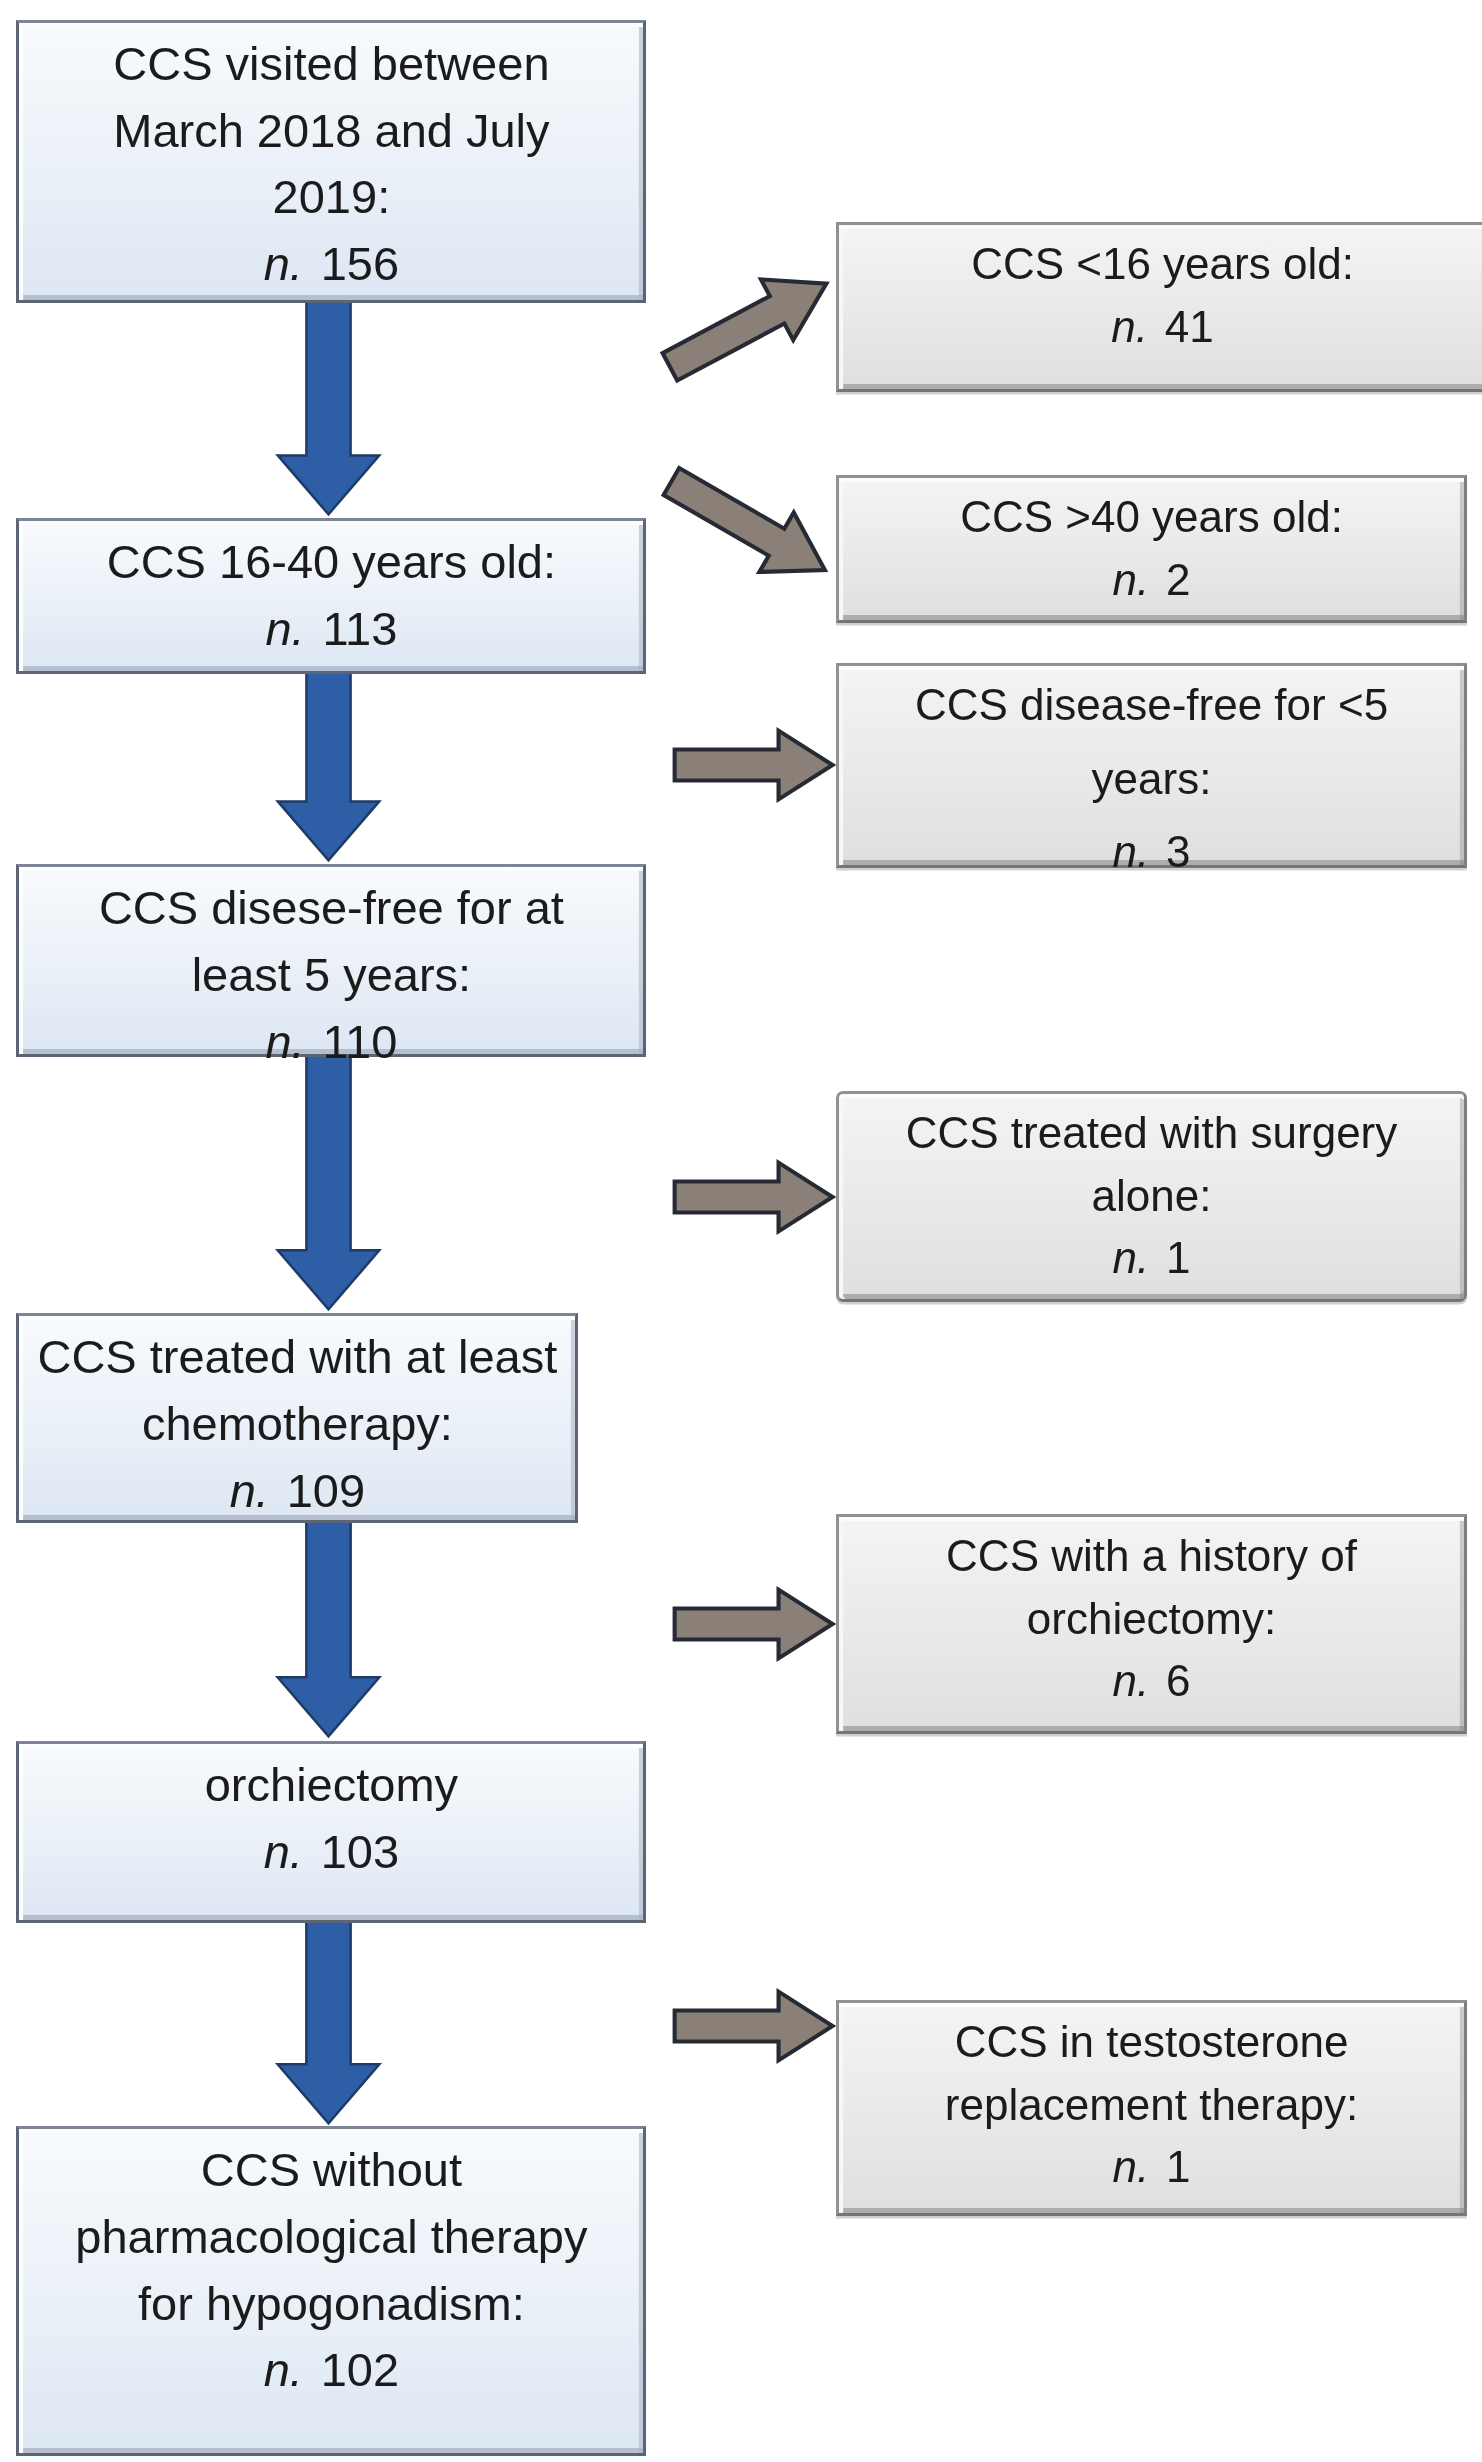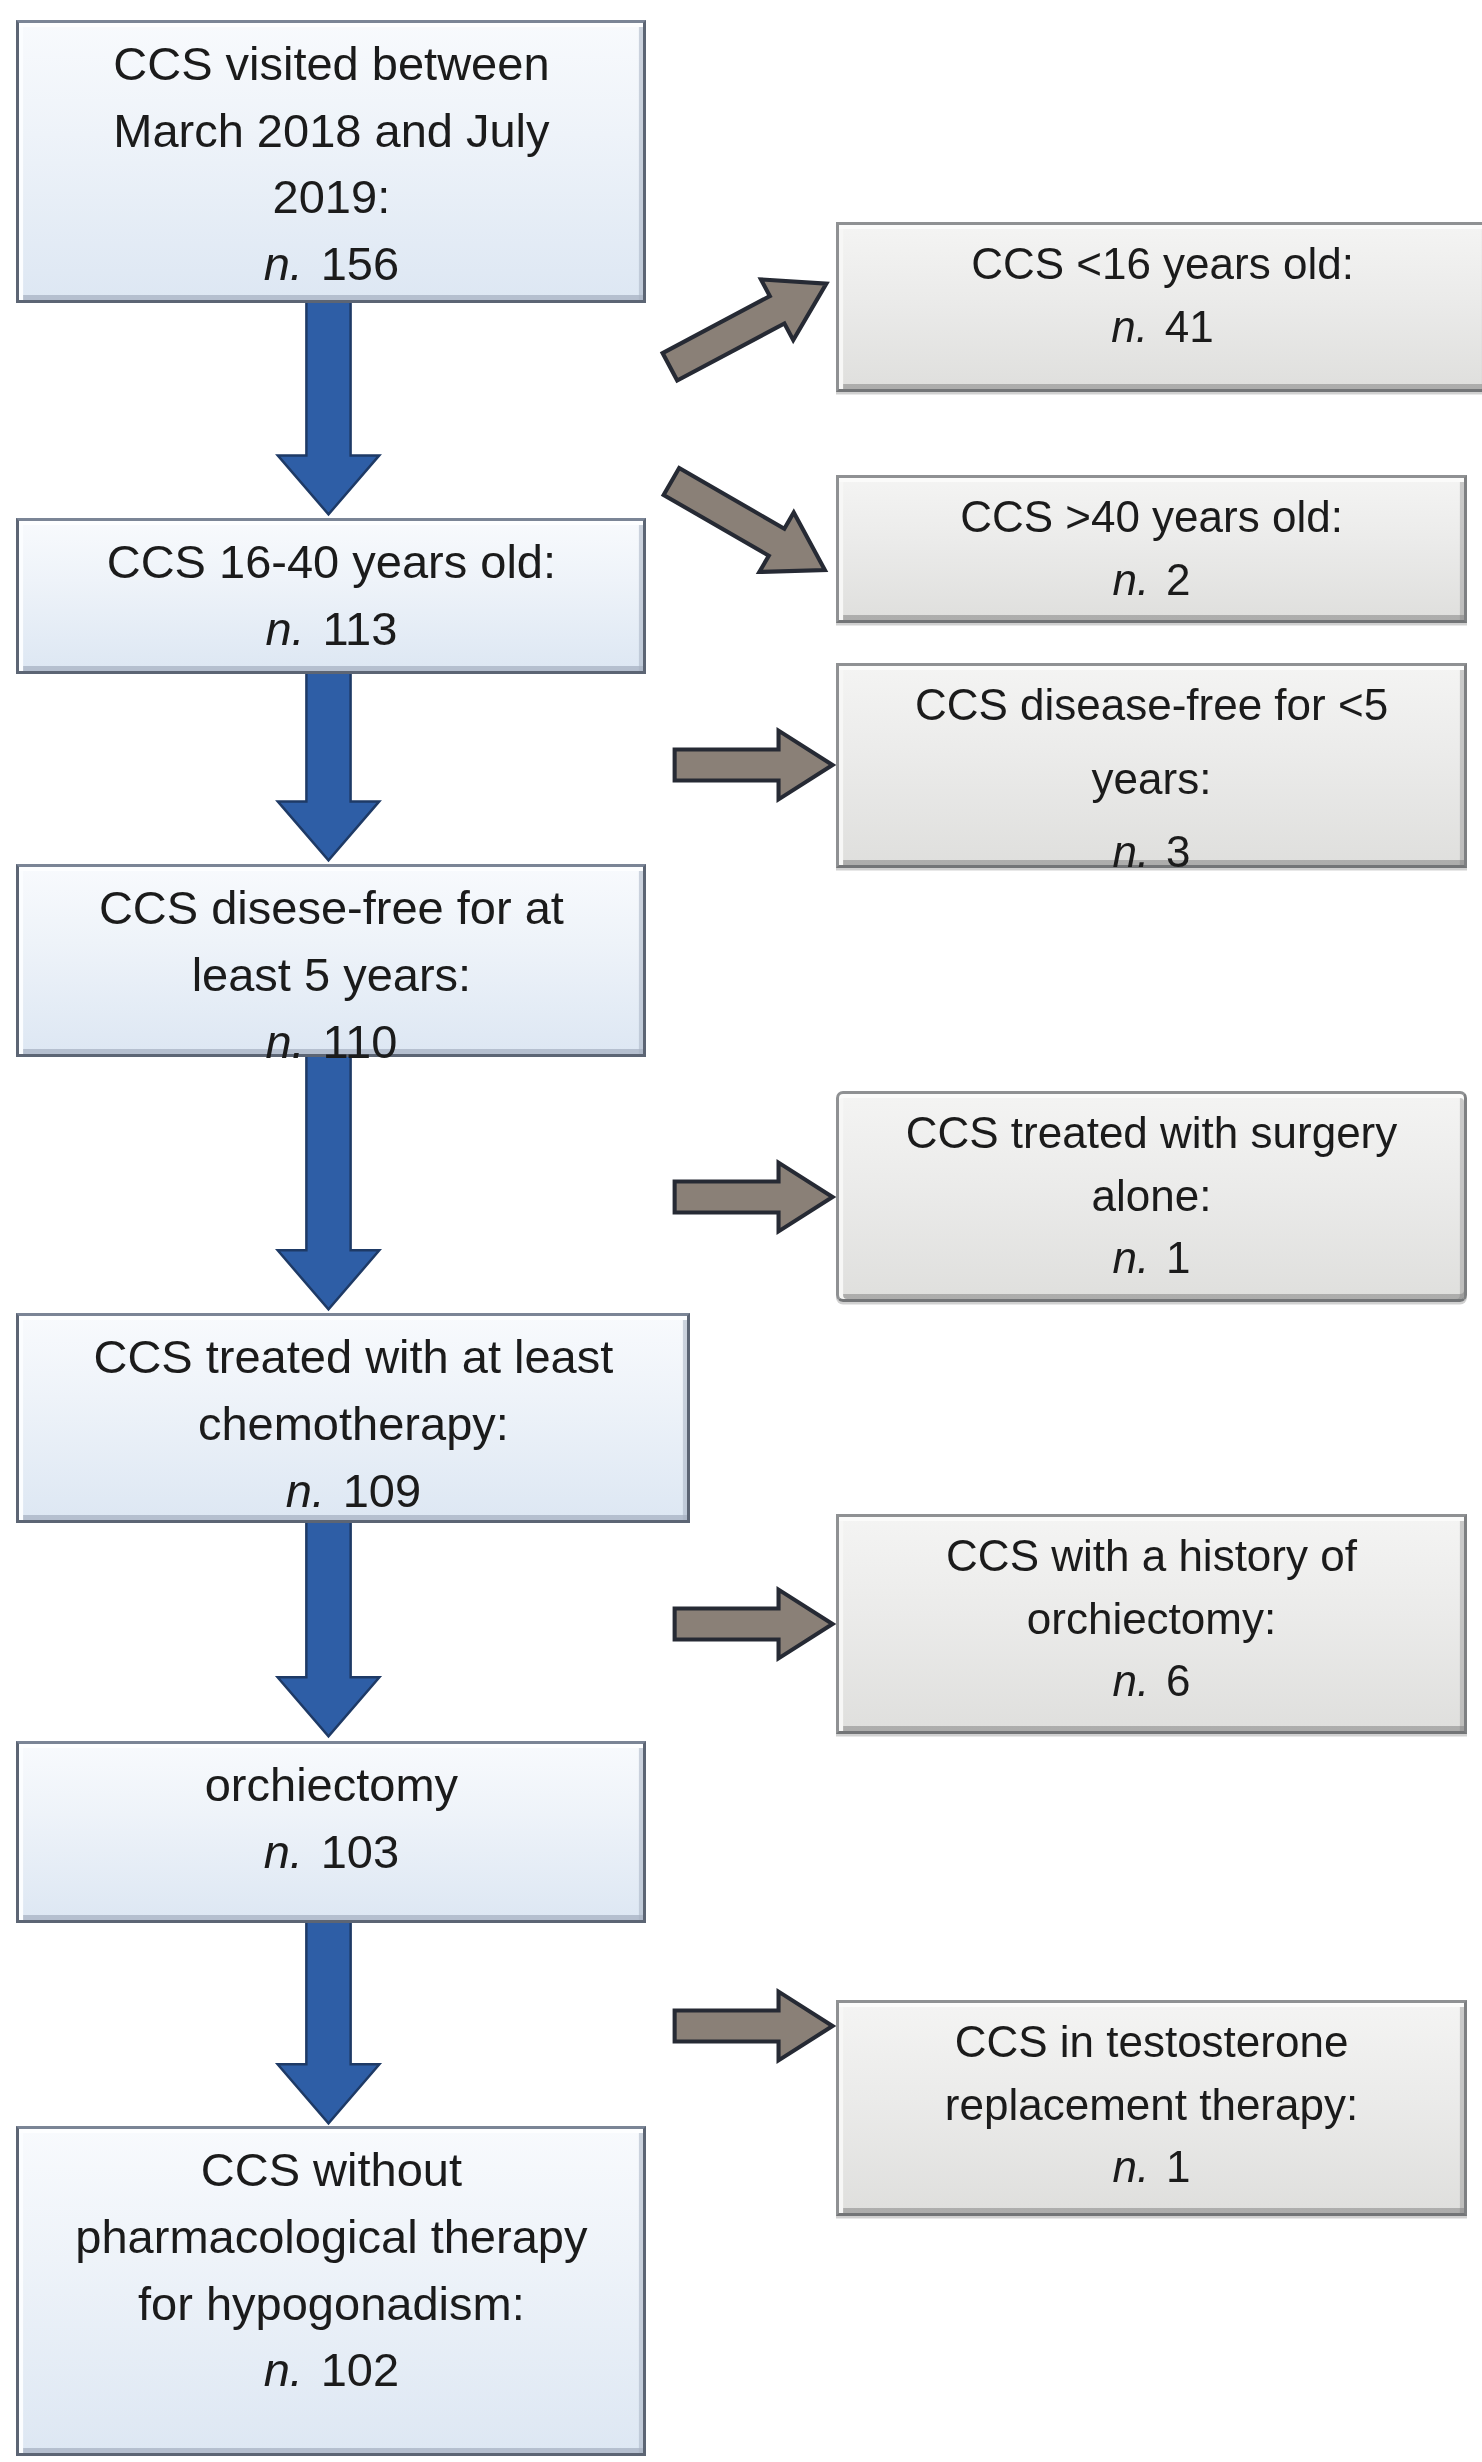--- a/index.html
+++ b/index.html
@@ -70,21 +70,21 @@
     <div class="line">CCS 16-40 years old:</div>
     <div class="line"><span class="n">n.</span><span>113</span></div>
   </div>
 
   <div class="box box-main" style="left:16.4px;top:864px;width:630px;height:193px;">
     <div class="line">CCS disese-free for at</div>
     <div class="line">least 5 years:</div>
     <div class="line"><span class="n">n.</span><span>110</span></div>
   </div>
 
-  <div class="box box-main" style="left:16.4px;top:1313px;width:674px;height:210px;">
+  <div class="box box-main" style="left:16.4px;top:1313px;width:562px;height:210px;">
     <div class="line">CCS treated with at least</div>
     <div class="line">chemotherapy:</div>
     <div class="line"><span class="n">n.</span><span>109</span></div>
   </div>
 
   <div class="box box-main" style="left:16.4px;top:1741px;width:630px;height:182px;">
     <div class="line">orchiectomy</div>
     <div class="line"><span class="n">n.</span><span>103</span></div>
   </div>
 

